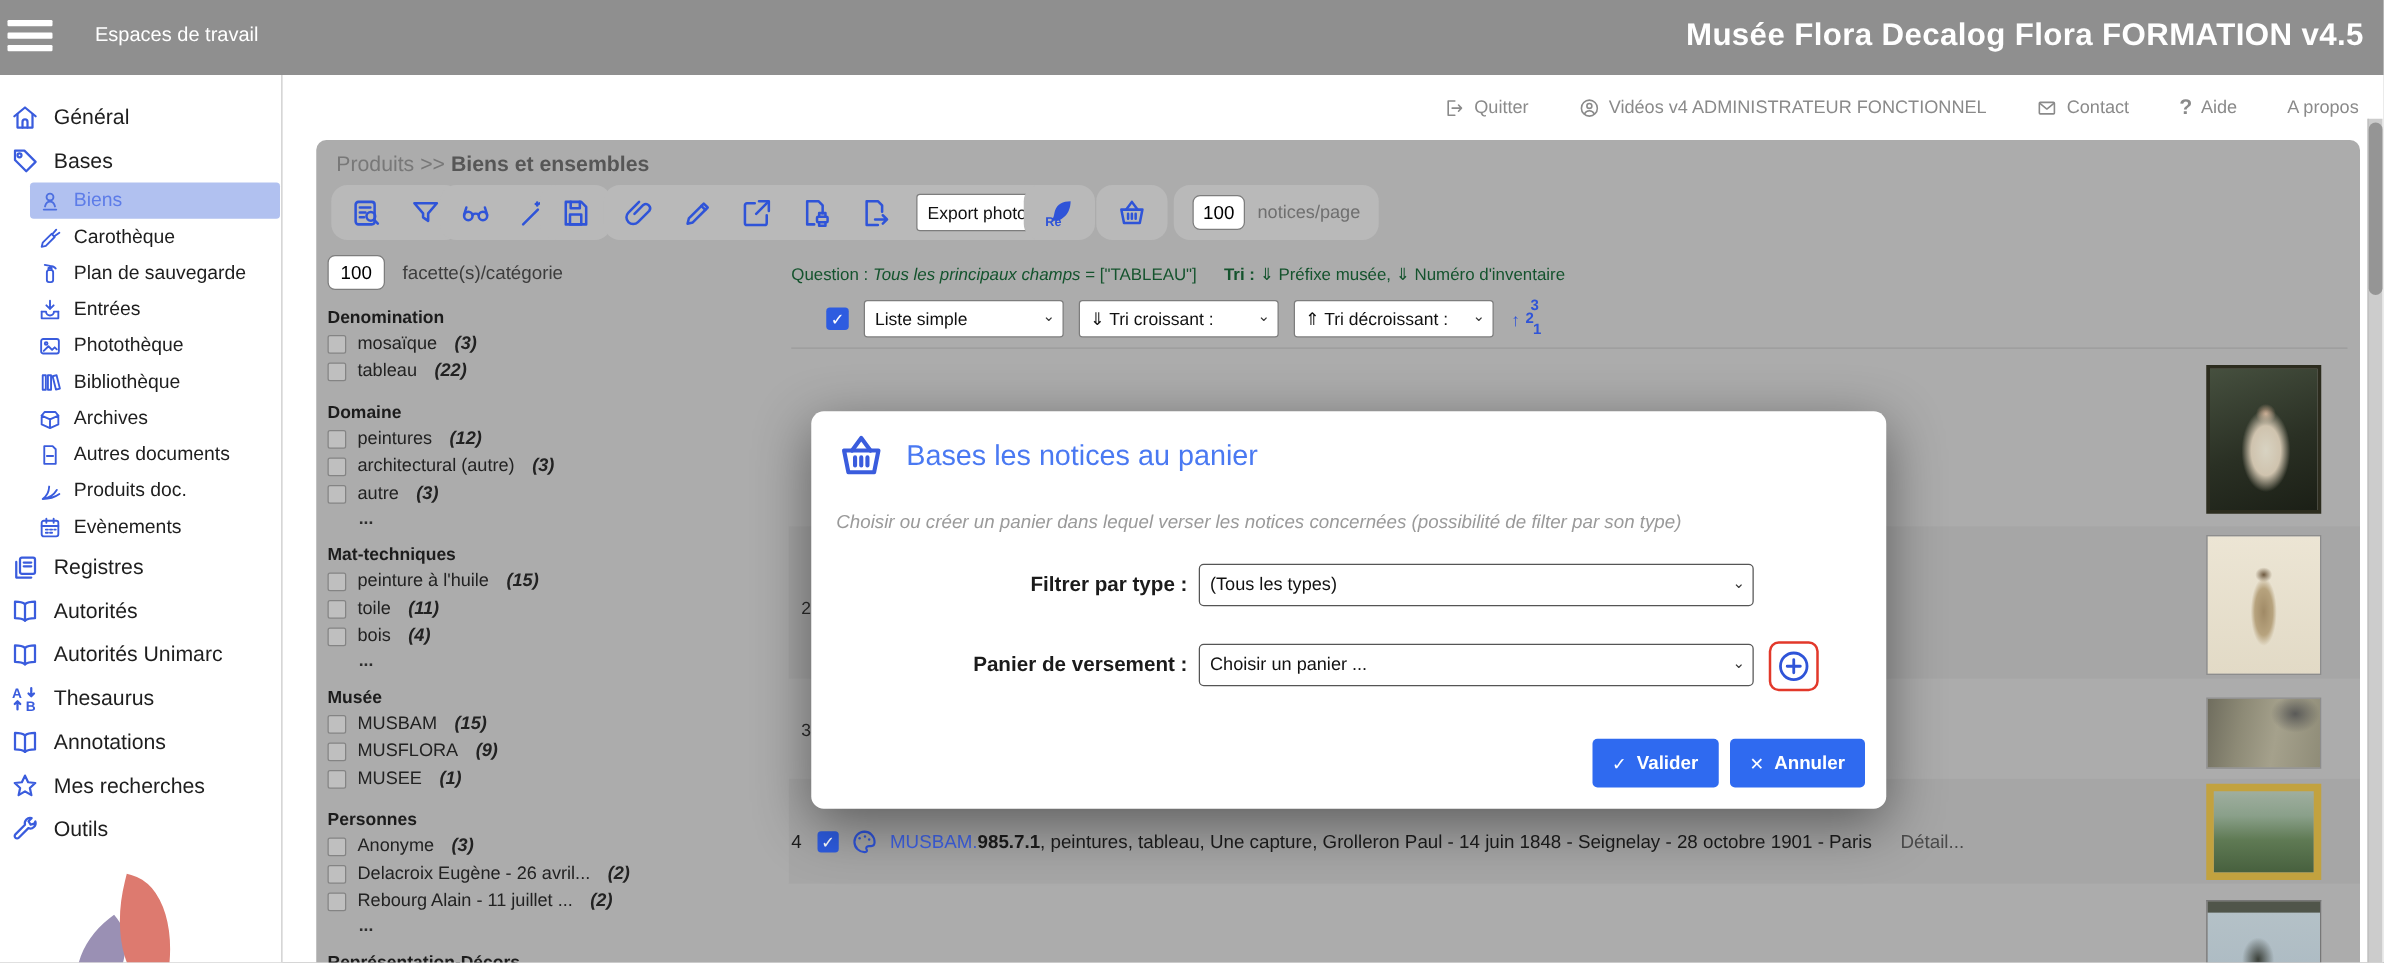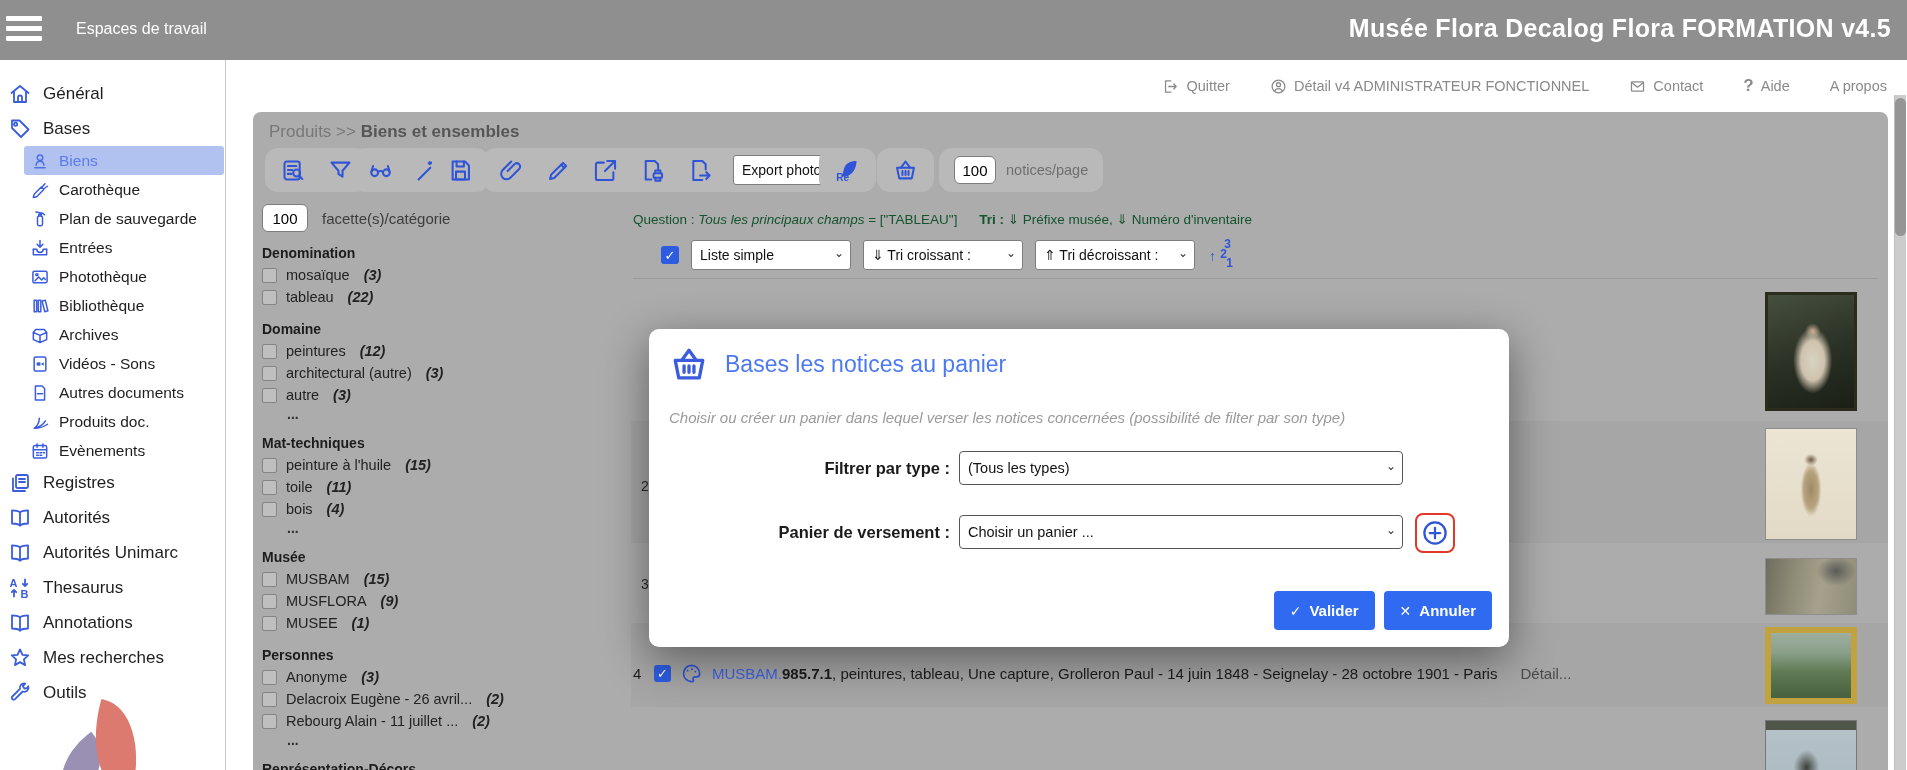--- a/index.html
+++ b/index.html
@@ -167,21 +167,21 @@
       <span>Quitter</span>
     </div>
     <div class="acc-item">
       <span>
         <svg viewBox="0 0 24 24" fill="none" stroke="currentColor" stroke-width="1.8" stroke-linecap="round" stroke-linejoin="round">
           <circle cx="12" cy="12" r="9"></circle>
           <circle cx="12" cy="9.5" r="2.8"></circle>
           <path d="M6.5 18.5a6 6 0 0 1 11 0"></path>
         </svg>
       </span>
-      <span>Détail v4 ADMINISTRATEUR FONCTIONNEL</span>
+      <span>Vidéos v4 ADMINISTRATEUR FONCTIONNEL</span>
     </div>
     <div class="acc-item">
       <span>
         <svg viewBox="0 0 24 24" fill="none" stroke="currentColor" stroke-width="1.8" stroke-linecap="round" stroke-linejoin="round">
           <rect x="3.5" y="5.5" width="17" height="13" rx="1"></rect>
           <path d="M4.5 7l7.5 6 7.5-6"></path>
         </svg>
       </span>
       <span>Contact</span>
     </div>
@@ -273,30 +273,20 @@
         <span>Bibliothèque</span>
       </div>
       <div class="nav-item lvl1">
         <span>
           <svg viewBox="0 0 24 24" fill="none" stroke="currentColor" stroke-width="1.8" stroke-linecap="round" stroke-linejoin="round">
             <path d="M4 9l8 3.5L20 9M4 9v8.5l8 3.5 8-3.5V9M12 12.5V21"></path>
             <path d="M4 9l2.8-3.5h10.4L20 9"></path>
           </svg>
         </span>
         <span>Archives</span>
-      </div>
-      <div class="nav-item lvl1">
-        <span>
-          <svg viewBox="0 0 24 24" fill="none" stroke="currentColor" stroke-width="1.8" stroke-linecap="round" stroke-linejoin="round">
-            <rect x="5" y="3.5" width="14" height="17" rx="2"></rect>
-            <rect x="8" y="10" width="4.5" height="4" fill="currentColor" stroke="none"></rect>
-            <path d="M13 12l3.5-2v4z" fill="currentColor" stroke="none"></path>
-          </svg>
-        </span>
-        <span>Vidéos - Sons</span>
       </div>
       <div class="nav-item lvl1">
         <span>
           <svg viewBox="0 0 24 24" fill="none" stroke="currentColor" stroke-width="1.8" stroke-linecap="round" stroke-linejoin="round">
             <path d="M6.5 3.5h8l3 3V20.5h-11z"></path>
             <path d="M9 13h6"></path>
           </svg>
         </span>
         <span>Autres documents</span>
       </div>

